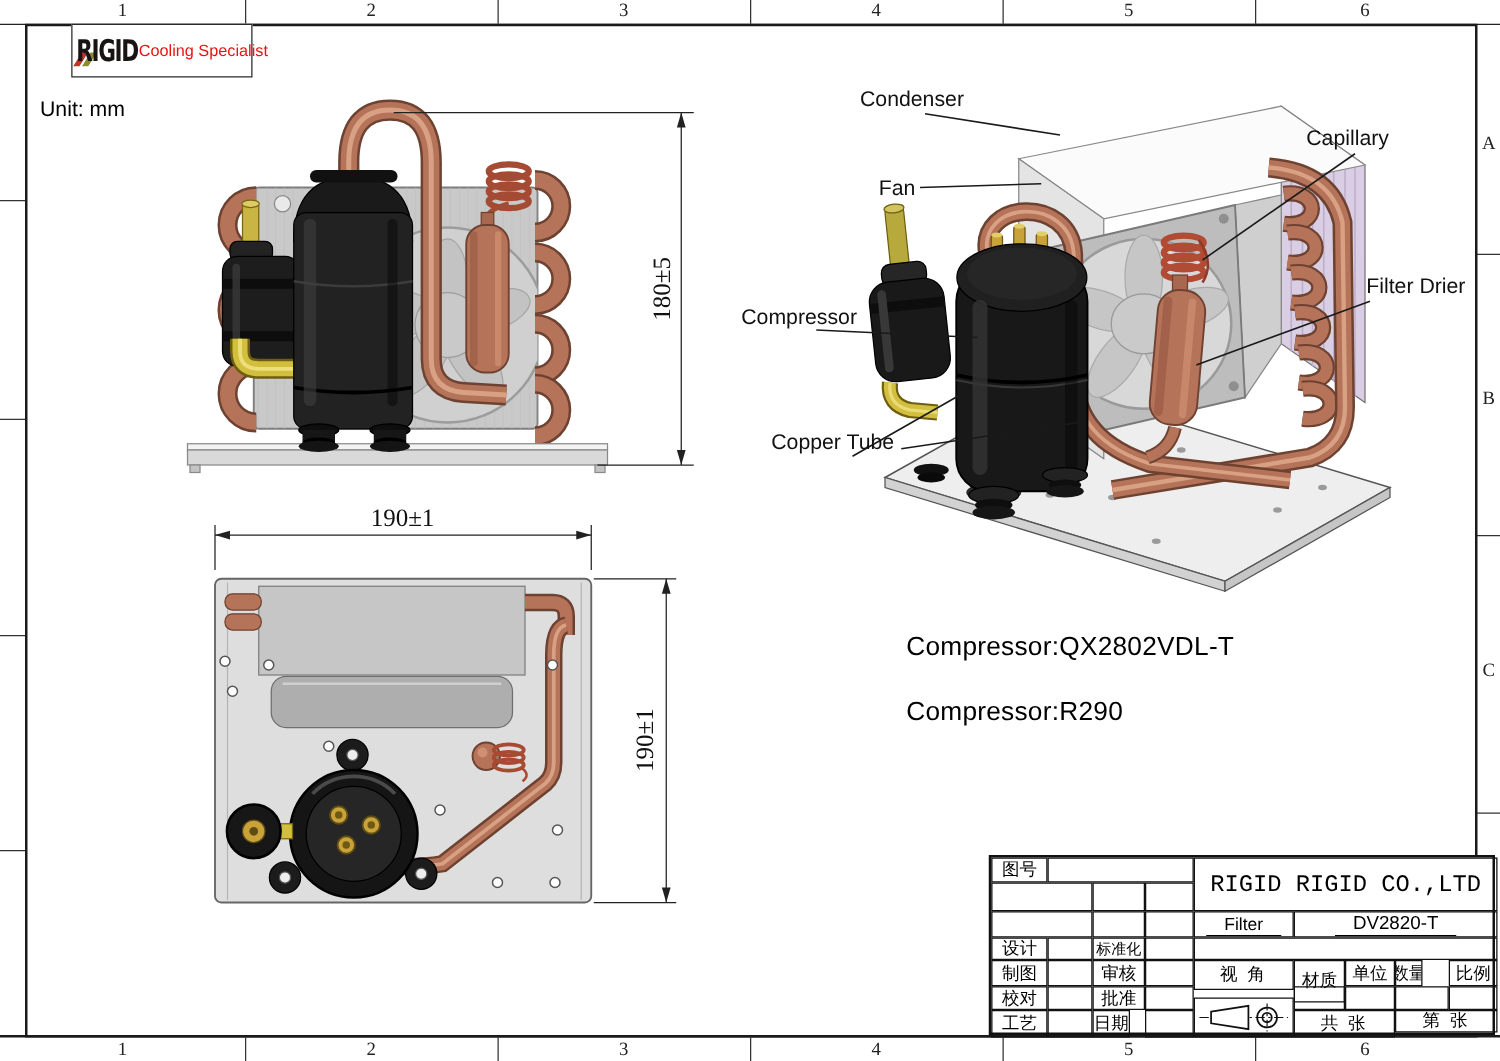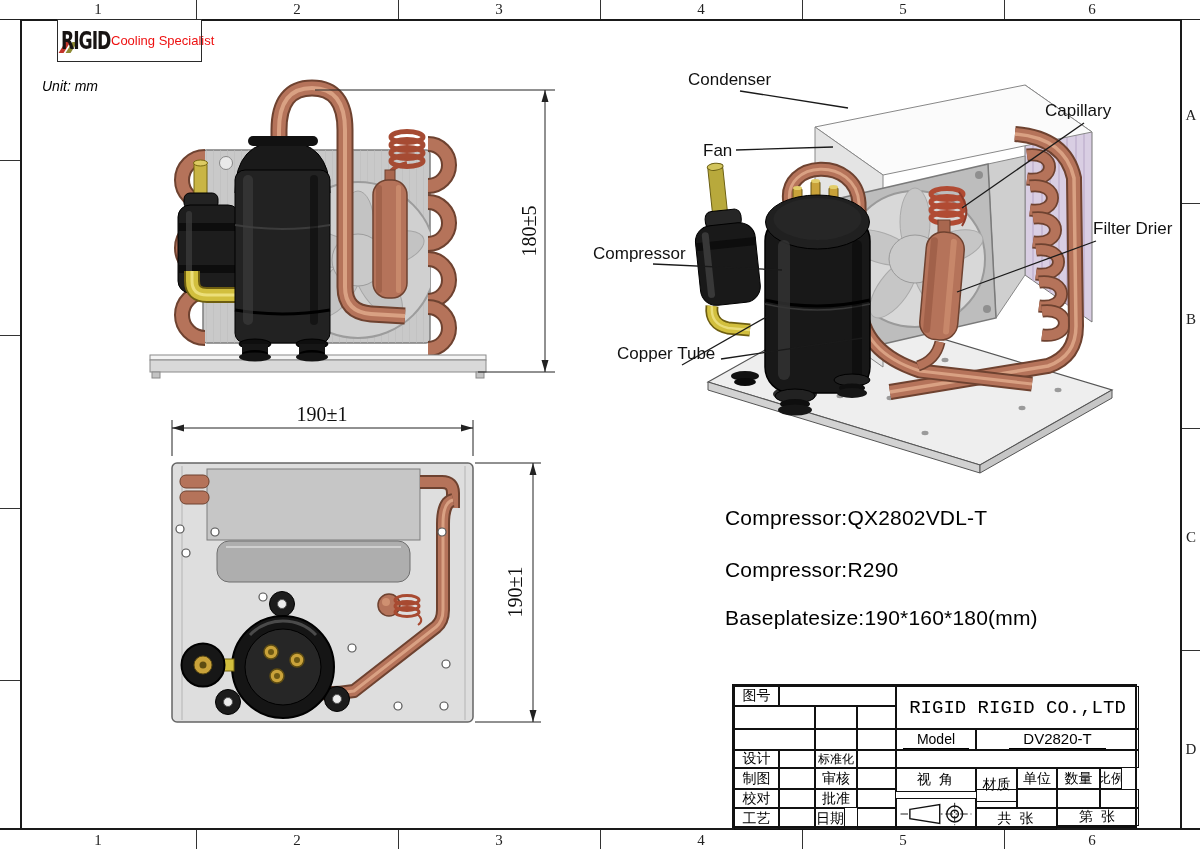--- a/index.html
+++ b/index.html
@@ -18,25 +18,25 @@
   #left-band{left:0;top:19px;width:20px;height:809px;}
   
   #logo-box{left:57px;top:19px;width:143px;height:41px;border:1.5px solid #2a2a2a;display:flex;align-items:center;background:#fff;}
   #brand-wrap{position:relative;margin-left:3px;width:52px;height:30px;}
   #brand-text{position:absolute;left:0;top:1px;font-size:24px;font-weight:900;letter-spacing:-1.5px;
               transform:scaleX(.72);transform-origin:left center;color:#181413;font-family:"DejaVu Sans",sans-serif;}
   .stripe{position:absolute;width:5px;height:11px;transform:skewX(-32deg);}
   #stripe-red{left:1px;top:16px;background:#c2342a;}
   #stripe-olive{left:8px;top:16px;background:#8d8a33;}
   #logo-tagline{font-size:13px;color:#ee1111;margin-left:2px;white-space:nowrap;padding-left:48px;}
-  #unit-note{left:42px;top:78px;font-size:14px;font-style:italic;font-weight:500;color:#000;}
+  #unit-note{left:32px;top:78px;font-size:17px;font-weight:500;color:#000;}
   
   .note-line{left:725px;font-size:21px;color:#000;letter-spacing:.2px;}
   
-  #title-block{left:732px;top:684px;width:405px;height:144px;border:2px solid #111;box-sizing:border-box;background:#fff;}
+  #title-block{left:791px;top:684px;width:405px;height:144px;border:2px solid #111;box-sizing:border-box;background:#fff;}
   .tbc{position:absolute;box-sizing:border-box;border:1px solid #111;display:flex;align-items:center;justify-content:center;
        font-size:14px;color:#000;overflow:hidden;white-space:nowrap;}
   .tbc.cn{font-size:14px;}
   #tb-company{font-family:"Liberation Mono","DejaVu Sans Mono",monospace;font-size:19px;letter-spacing:0px;}
   .u{border-bottom:1px solid #000;padding:0 14px 1px 14px;}
   svg text{font-family:"Liberation Sans",sans-serif;}
   svg text.dim{font-family:"Liberation Serif",serif;font-size:20px;fill:#111;}
   svg text.lbl{font-size:17px;fill:#111;}
 </style>
 </head>
@@ -447,21 +447,20 @@
     <text class="lbl" x="98" y="25">Condenser</text>
     <text class="lbl" x="113" y="96">Fan</text>
     <text class="lbl" x="455" y="56">Capillary</text>
     <text class="lbl" x="503" y="174">Filter Drier</text>
     <text class="lbl" x="3" y="199">Compressor</text>
     <text class="lbl" x="27" y="299">Copper Tube</text>
   </svg>
 
   <div class="abs note-line" style="top:506px">Compressor:QX2802VDL-T</div>
   <div class="abs note-line" style="top:558px">Compressor:R290</div>
-  <div class="abs note-line" style="top:606px">Baseplatesize:190*160*180(mm)</div>
 
   <div class="abs" id="title-block">
     <div class="tbc cn" style="left:0;top:0;width:45px;height:20px">图号</div>
     <div class="tbc" style="left:45px;top:0;width:117px;height:20px"></div>
     <div class="tbc" style="left:0;top:20px;width:81px;height:23px"></div>
     <div class="tbc" style="left:81px;top:20px;width:42px;height:23px"></div>
     <div class="tbc" style="left:123px;top:20px;width:39px;height:23px"></div>
     <div class="tbc" style="left:0;top:43px;width:81px;height:21px"></div>
     <div class="tbc" style="left:81px;top:43px;width:42px;height:21px"></div>
     <div class="tbc" style="left:123px;top:43px;width:39px;height:21px"></div>
@@ -477,40 +476,40 @@
     <div class="tbc" style="left:45px;top:103px;width:36px;height:19px"></div>
     <div class="tbc cn" style="left:81px;top:103px;width:42px;height:19px">批准</div>
     <div class="tbc" style="left:123px;top:103px;width:39px;height:19px"></div>
     <div class="tbc cn" style="left:0;top:122px;width:45px;height:22px">工艺</div>
     <div class="tbc" style="left:45px;top:122px;width:36px;height:22px"></div>
     <div class="tbc cn" style="left:81px;top:122px;width:30px;height:22px">日期</div>
     <div class="tbc" style="left:123px;top:122px;width:39px;height:22px"></div>
 
     <div class="tbc" id="tb-company" style="left:162px;top:0;width:243px;height:43px">RIGID RIGID CO.,LTD</div>
     <div class="tbc" style="left:162px;top:43px;width:80px;height:21px">
-      <span class="u">Model</span>
+      <span class="u">Filter</span>
     </div>
     <div class="tbc" style="left:242px;top:43px;width:163px;height:21px;font-size:15px">
       <span class="u">DV2820-T</span>
     </div>
     <div class="tbc" style="left:162px;top:64px;width:243px;height:18px"></div>
     <div class="tbc cn" style="left:162px;top:82px;width:80px;height:24px;letter-spacing:2px">视  角</div>
     <div class="tbc" style="left:162px;top:112px;width:80px;height:32px">
       <svg width="76" height="28" viewBox="0 0 80 30">
         <line x1="2" y1="15" x2="78" y2="15" stroke="#111" stroke-width="1" stroke-dasharray="8 3 2 3"></line>
         <polygon points="12,10 44,5 44,25 12,20" fill="#fff" stroke="#111" stroke-width="1.5"></polygon>
         <line x1="60" y1="3" x2="60" y2="27" stroke="#111" stroke-width="1" stroke-dasharray="6 3 2 3"></line>
         <circle cx="60" cy="15" r="8.5" fill="none" stroke="#111" stroke-width="1.5"></circle>
         <circle cx="60" cy="15" r="4" fill="none" stroke="#111" stroke-width="1.5"></circle>
       </svg>
     </div>
     <div class="tbc cn" style="left:242px;top:82px;width:41px;height:34px">材质</div>
     <div class="tbc cn" style="left:283px;top:82px;width:40px;height:21px">单位</div>
-    <div class="tbc cn" style="left:323px;top:82px;width:43px;height:21px">数量</div>
-    <div class="tbc cn" style="left:366px;top:82px;width:22px;height:21px">比例</div>
+    <div class="tbc cn" style="left:323px;top:82px;width:22px;height:21px">数量</div>
+    <div class="tbc cn" style="left:366px;top:82px;width:39px;height:21px">比例</div>
     <div class="tbc" style="left:242px;top:103px;width:41px;height:19px"></div>
     <div class="tbc" style="left:283px;top:103px;width:40px;height:19px"></div>
     <div class="tbc" style="left:323px;top:103px;width:43px;height:19px"></div>
     <div class="tbc" style="left:366px;top:103px;width:39px;height:19px"></div>
     <div class="tbc cn" style="left:242px;top:122px;width:81px;height:22px;letter-spacing:2px">共  张</div>
     <div class="tbc cn" style="left:323px;top:122px;width:82px;height:18px;letter-spacing:2px">第  张</div>
   </div>
 
 </div>
 

